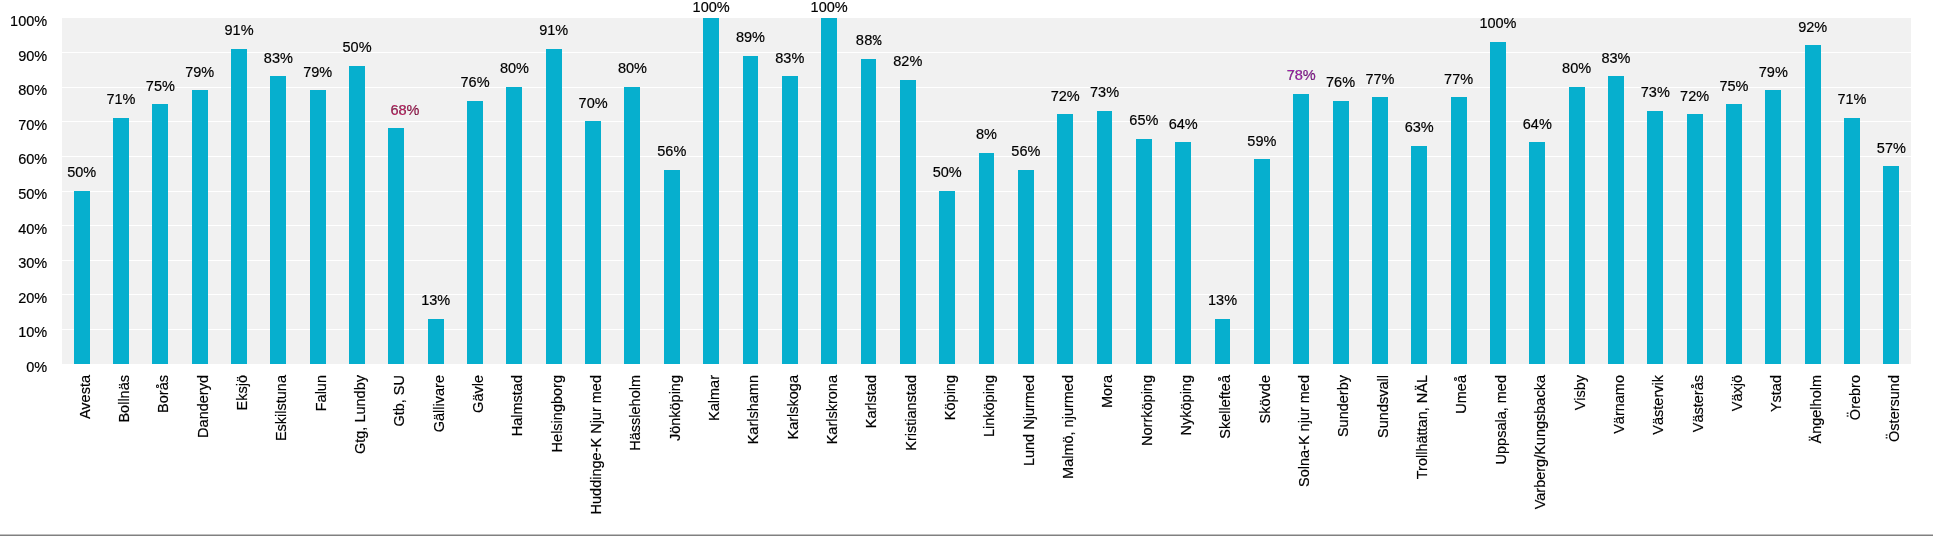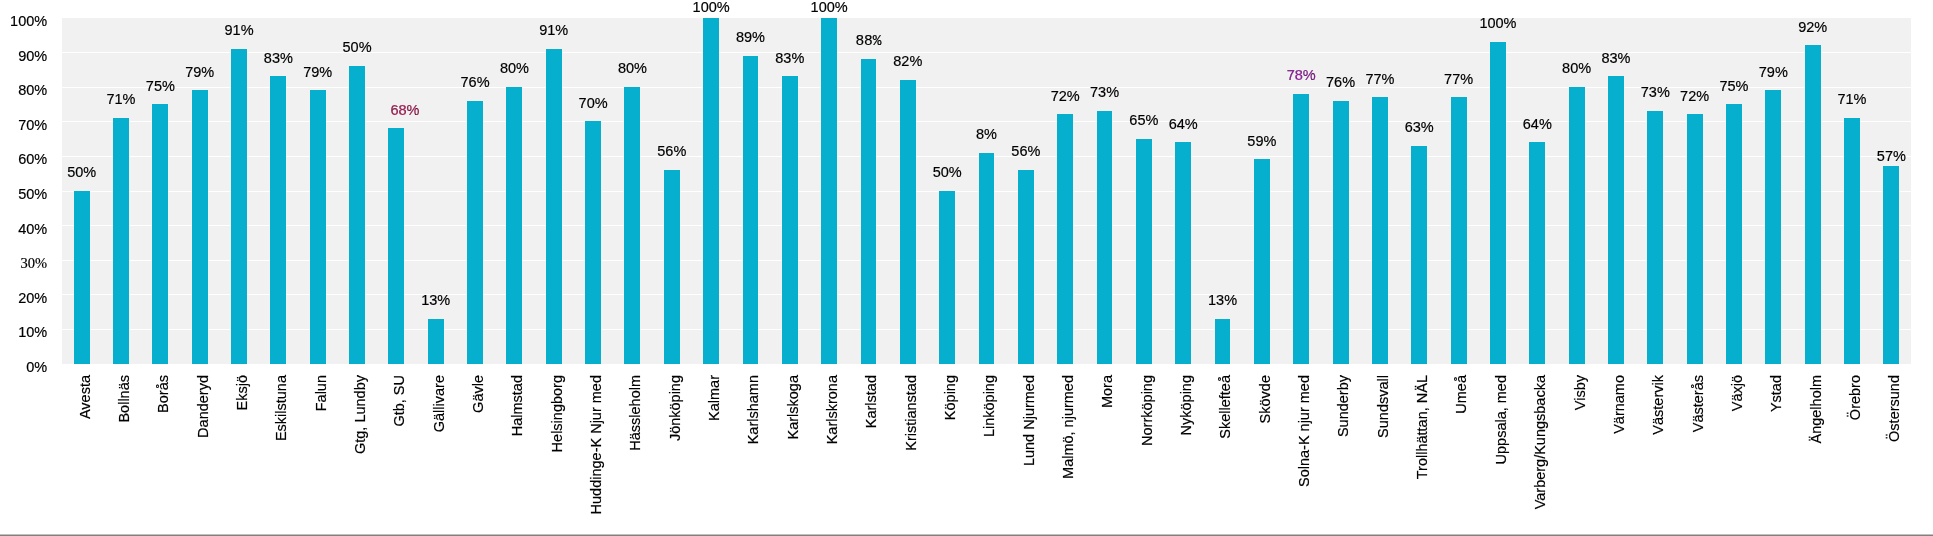--- a/index.html
+++ b/index.html
@@ -110,21 +110,21 @@
 <div id="chart-root">
 
   <div class="ylabels" id="y-axis">
       <div class="ytick" style="top: 12px; color: rgb(0, 0, 0);">100%</div>
       <div class="ytick" style="top: 46.6px; color: rgb(0, 0, 0);">90%</div>
       <div class="ytick" style="top: 81.2px; color: rgb(0, 0, 0);">80%</div>
       <div class="ytick" style="top: 115.8px; color: rgb(0, 0, 0);">70%</div>
       <div class="ytick" style="top: 150.4px; color: rgb(0, 0, 0);">60%</div>
       <div class="ytick" style="top: 185px; color: rgb(0, 0, 0);">50%</div>
       <div class="ytick" style="top: 219.6px; color: rgb(0, 0, 0);">40%</div>
-      <div class="ytick" style="top: 254.2px; color: rgb(0, 0, 0); font-family: Liberation Serif, serif;">30%</div>
+      <div class="ytick" style="top: 254.2px; color: rgb(0, 0, 0);">30%</div>
       <div class="ytick" style="top: 288.8px; color: rgb(0, 0, 0); margin-left: 25px;">20%</div>
       <div class="ytick" style="top: 323.4px; color: rgb(0, 0, 0);">10%</div>
       <div class="ytick" style="top: 358px; color: rgb(0, 0, 0);">0%</div>
     </div>
 
   <div class="plot" id="plot-area" style="left: 62px; top: 17.6px; width: 1849px; height: 346px; background: rgb(241, 241, 241);">
       <div class="gridline" style="top: 34.6px; background: rgb(255, 255, 255);"></div>
       <div class="gridline" style="top: 69.2px; background: rgb(255, 255, 255);"></div>
       <div class="gridline" style="top: 103.8px; background: rgb(255, 255, 255);"></div>
       <div class="gridline" style="top: 138.4px; background: rgb(255, 255, 255);"></div>
@@ -223,21 +223,21 @@
       <div class="dlabel" style="left: 1457.93px; width: 80px; color: rgb(0, 0, 0); top: 16.22px;">100%</div>
       <div class="dlabel" style="left: 1497.27px; width: 80px; color: rgb(0, 0, 0); top: 116.56px;">64%</div>
       <div class="dlabel" style="left: 1536.61px; width: 80px; color: rgb(0, 0, 0); top: 61.2px;">80%</div>
       <div class="dlabel" style="left: 1575.95px; width: 80px; color: rgb(0, 0, 0); top: 50.82px;">83%</div>
       <div class="dlabel" style="left: 1615.29px; width: 80px; color: rgb(0, 0, 0); top: 85.42px;">73%</div>
       <div class="dlabel" style="left: 1654.63px; width: 80px; color: rgb(0, 0, 0); top: 88.88px;">72%</div>
       <div class="dlabel" style="left: 1693.97px; width: 80px; color: rgb(0, 0, 0); top: 78.5px;">75%</div>
       <div class="dlabel" style="left: 1733.31px; width: 80px; color: rgb(0, 0, 0); top: 64.66px;">79%</div>
       <div class="dlabel" style="left: 1772.65px; width: 80px; color: rgb(0, 0, 0); top: 19.68px;">92%</div>
       <div class="dlabel" style="left: 1811.99px; width: 80px; color: rgb(0, 0, 0); top: 92.34px;">71%</div>
-      <div class="dlabel" style="left: 1851.33px; width: 80px; color: rgb(0, 0, 0); top: 140.78px; margin-top: 8px;">57%</div>
+      <div class="dlabel" style="left: 1851.33px; width: 80px; color: rgb(0, 0, 0); top: 140.78px;">57%</div>
     </div>
 
   <div id="cat-labels">
       <div class="catlabel" style="left: -142.43px; width: 220px; top: 375px; color: rgb(0, 0, 0);">Avesta</div>
       <div class="catlabel" style="left: -103.089px; width: 220px; top: 375px; color: rgb(0, 0, 0);">Bollnäs</div>
       <div class="catlabel" style="left: -63.7489px; width: 220px; top: 375px; color: rgb(0, 0, 0);">Borås</div>
       <div class="catlabel" style="left: -24.4085px; width: 220px; top: 375px; color: rgb(0, 0, 0);">Danderyd</div>
       <div class="catlabel" style="left: 14.9319px; width: 220px; top: 375px; color: rgb(0, 0, 0);">Eksjö</div>
       <div class="catlabel" style="left: 54.2723px; width: 220px; top: 375px; color: rgb(0, 0, 0);">Eskilstuna</div>
       <div class="catlabel" style="left: 93.6128px; width: 220px; top: 375px; color: rgb(0, 0, 0);">Falun</div>

